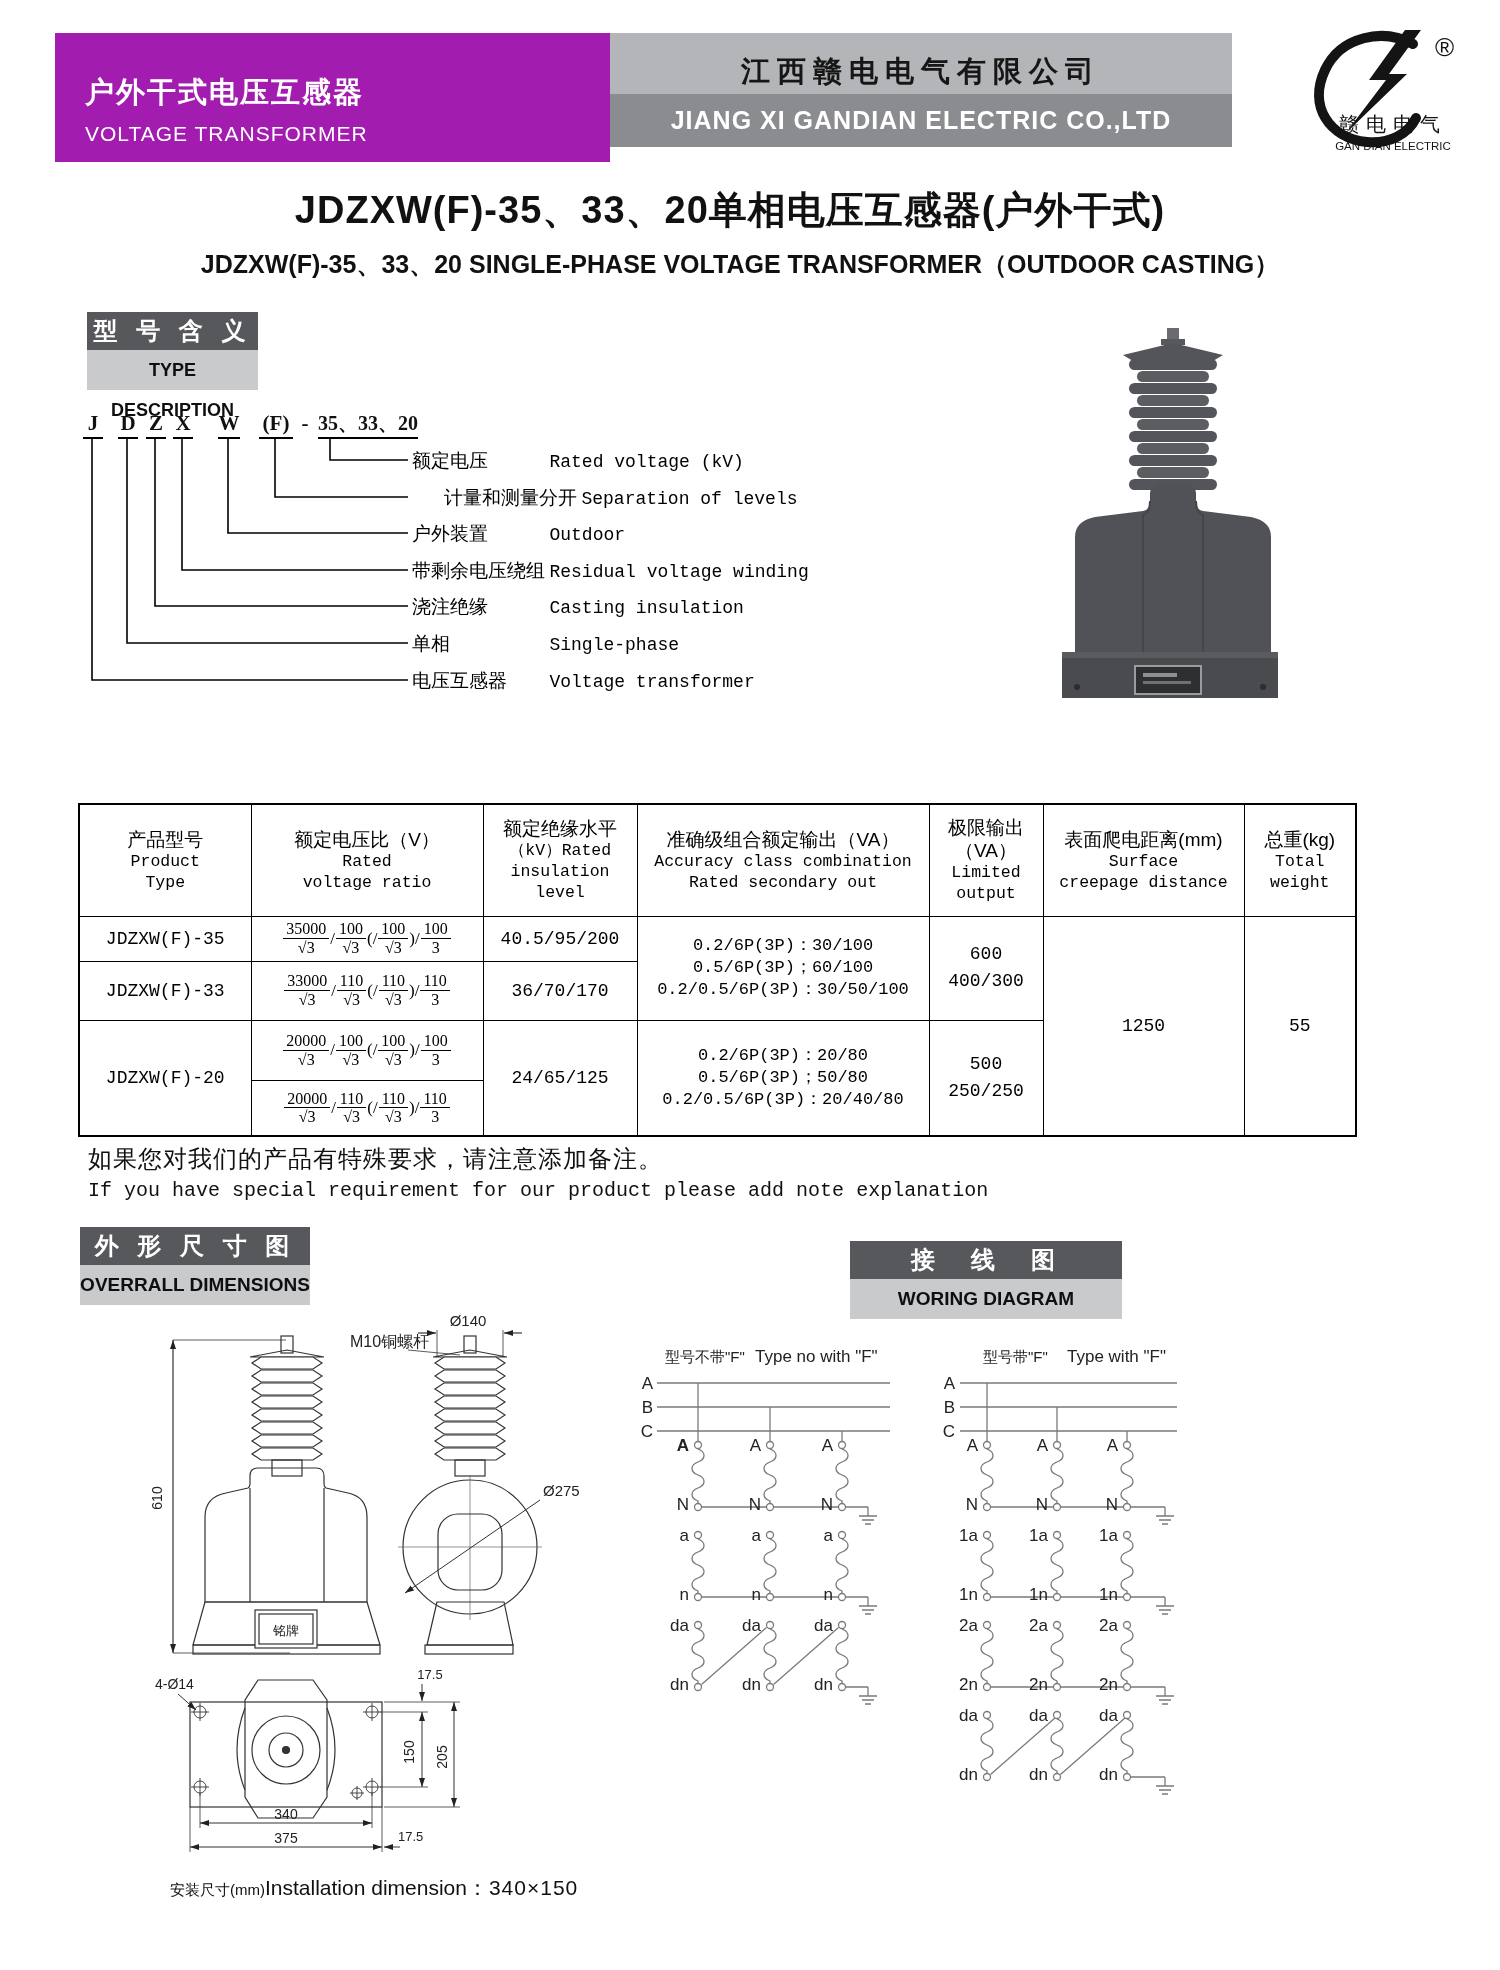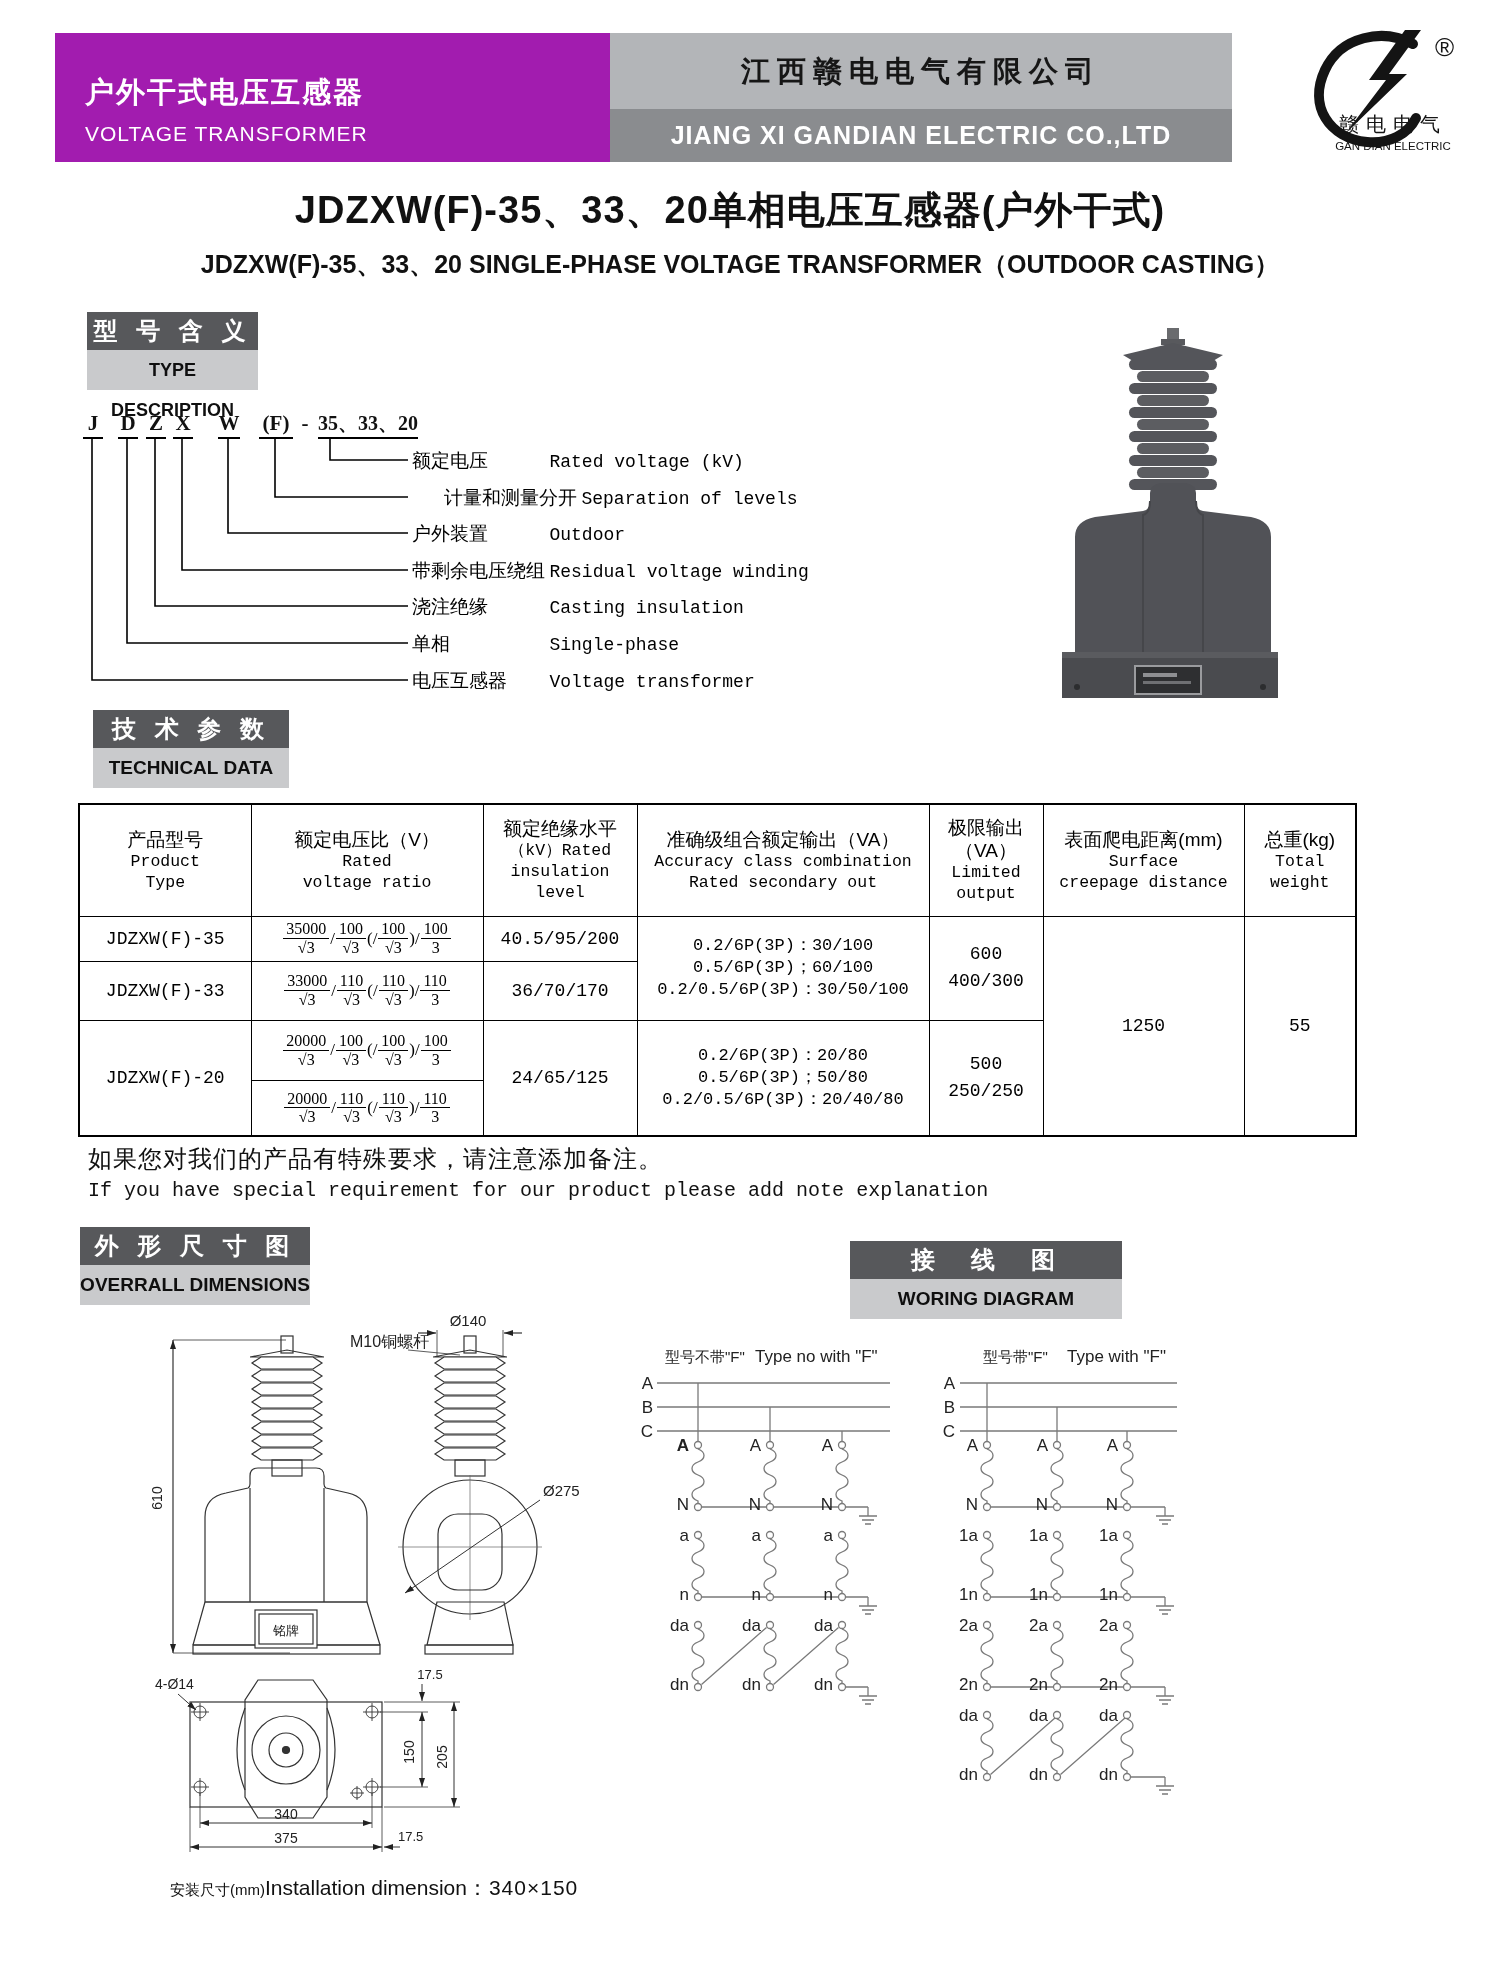--- a/index.html
+++ b/index.html
@@ -5,21 +5,21 @@
   html,body{margin:0;padding:0;background:#e8e8e8;}
   .page{position:relative;width:1500px;height:1970px;background:#ffffff;margin:0 auto;
         font-family:"Liberation Sans",sans-serif;color:#111;overflow:hidden;}
   
   .hdr-left{position:absolute;left:55px;top:33px;width:555px;height:129px;background:#a21caf;color:#fff;
             padding:0;box-sizing:border-box;}
   .hl-cn{margin:40px 0 0 30px;font-size:29px;font-weight:bold;letter-spacing:2px;}
   .hl-en{margin:9px 0 0 30px;font-size:21px;letter-spacing:1px;}
   .hdr-mid-top{position:absolute;left:610px;top:33px;width:622px;height:76px;background:#b3b5b8;
                text-align:center;line-height:76px;font-size:29px;font-weight:bold;letter-spacing:7px;color:#161616;}
-  .hdr-mid-bot{position:absolute;left:610px;top:109px;width:622px;height:53px;background:#8a8c8f;
+  .hdr-mid-bot{position:absolute;left:610px;top:94px;width:622px;height:53px;background:#8a8c8f;
                text-align:center;line-height:53px;font-size:25px;font-weight:bold;letter-spacing:1px;color:#fff;}
   .logo{position:absolute;left:1285px;top:26px;width:190px;height:130px;}
   
   .title-cn{position:absolute;left:40px;top:185px;width:1380px;text-align:center;
             font-size:38px;font-weight:bold;letter-spacing:1px;}
   .title-en{position:absolute;left:40px;top:248px;width:1400px;text-align:center;
             font-size:25px;font-weight:bold;}
   
   .badge{position:absolute;text-align:center;}
   .badge .bc{background:#57585b;color:#fff;height:38px;line-height:38px;font-size:24px;
@@ -152,24 +152,20 @@
     <path d="M95,176 Q95,188 88,190 L88,330 M141,176 Q141,188 148,190 L148,330" stroke="#45464a" stroke-width="2" fill="none"></path>
     <rect x="7" y="327" width="216" height="46" fill="#4a4b4f"></rect>
     <rect x="7" y="327" width="216" height="6" fill="#5a5b5f"></rect>
     <rect x="80" y="341" width="66" height="28" fill="#2e2f31" stroke="#9a9b9e" stroke-width="2"></rect>
     <rect x="88" y="348" width="34" height="4" fill="#8e8f92"></rect>
     <rect x="88" y="356" width="48" height="3" fill="#6f7073"></rect>
     <circle cx="22" cy="362" r="3" fill="#2c2d2f"></circle>
     <circle cx="208" cy="362" r="3" fill="#2c2d2f"></circle>
   </svg>
 
-  <div class="badge" style="left:93px;top:710px;width:196px;">
-    <div class="bc">技 术 参 数</div>
-    <div class="be">TECHNICAL DATA</div>
-  </div>
 
   <table class="tech">
     <colgroup>
       <col style="width:172px">
         <col style="width:232px">
         <col style="width:154px">
         <col style="width:292px">
       <col style="width:114px">
         <col style="width:201px">
         <col style="width:112px">

